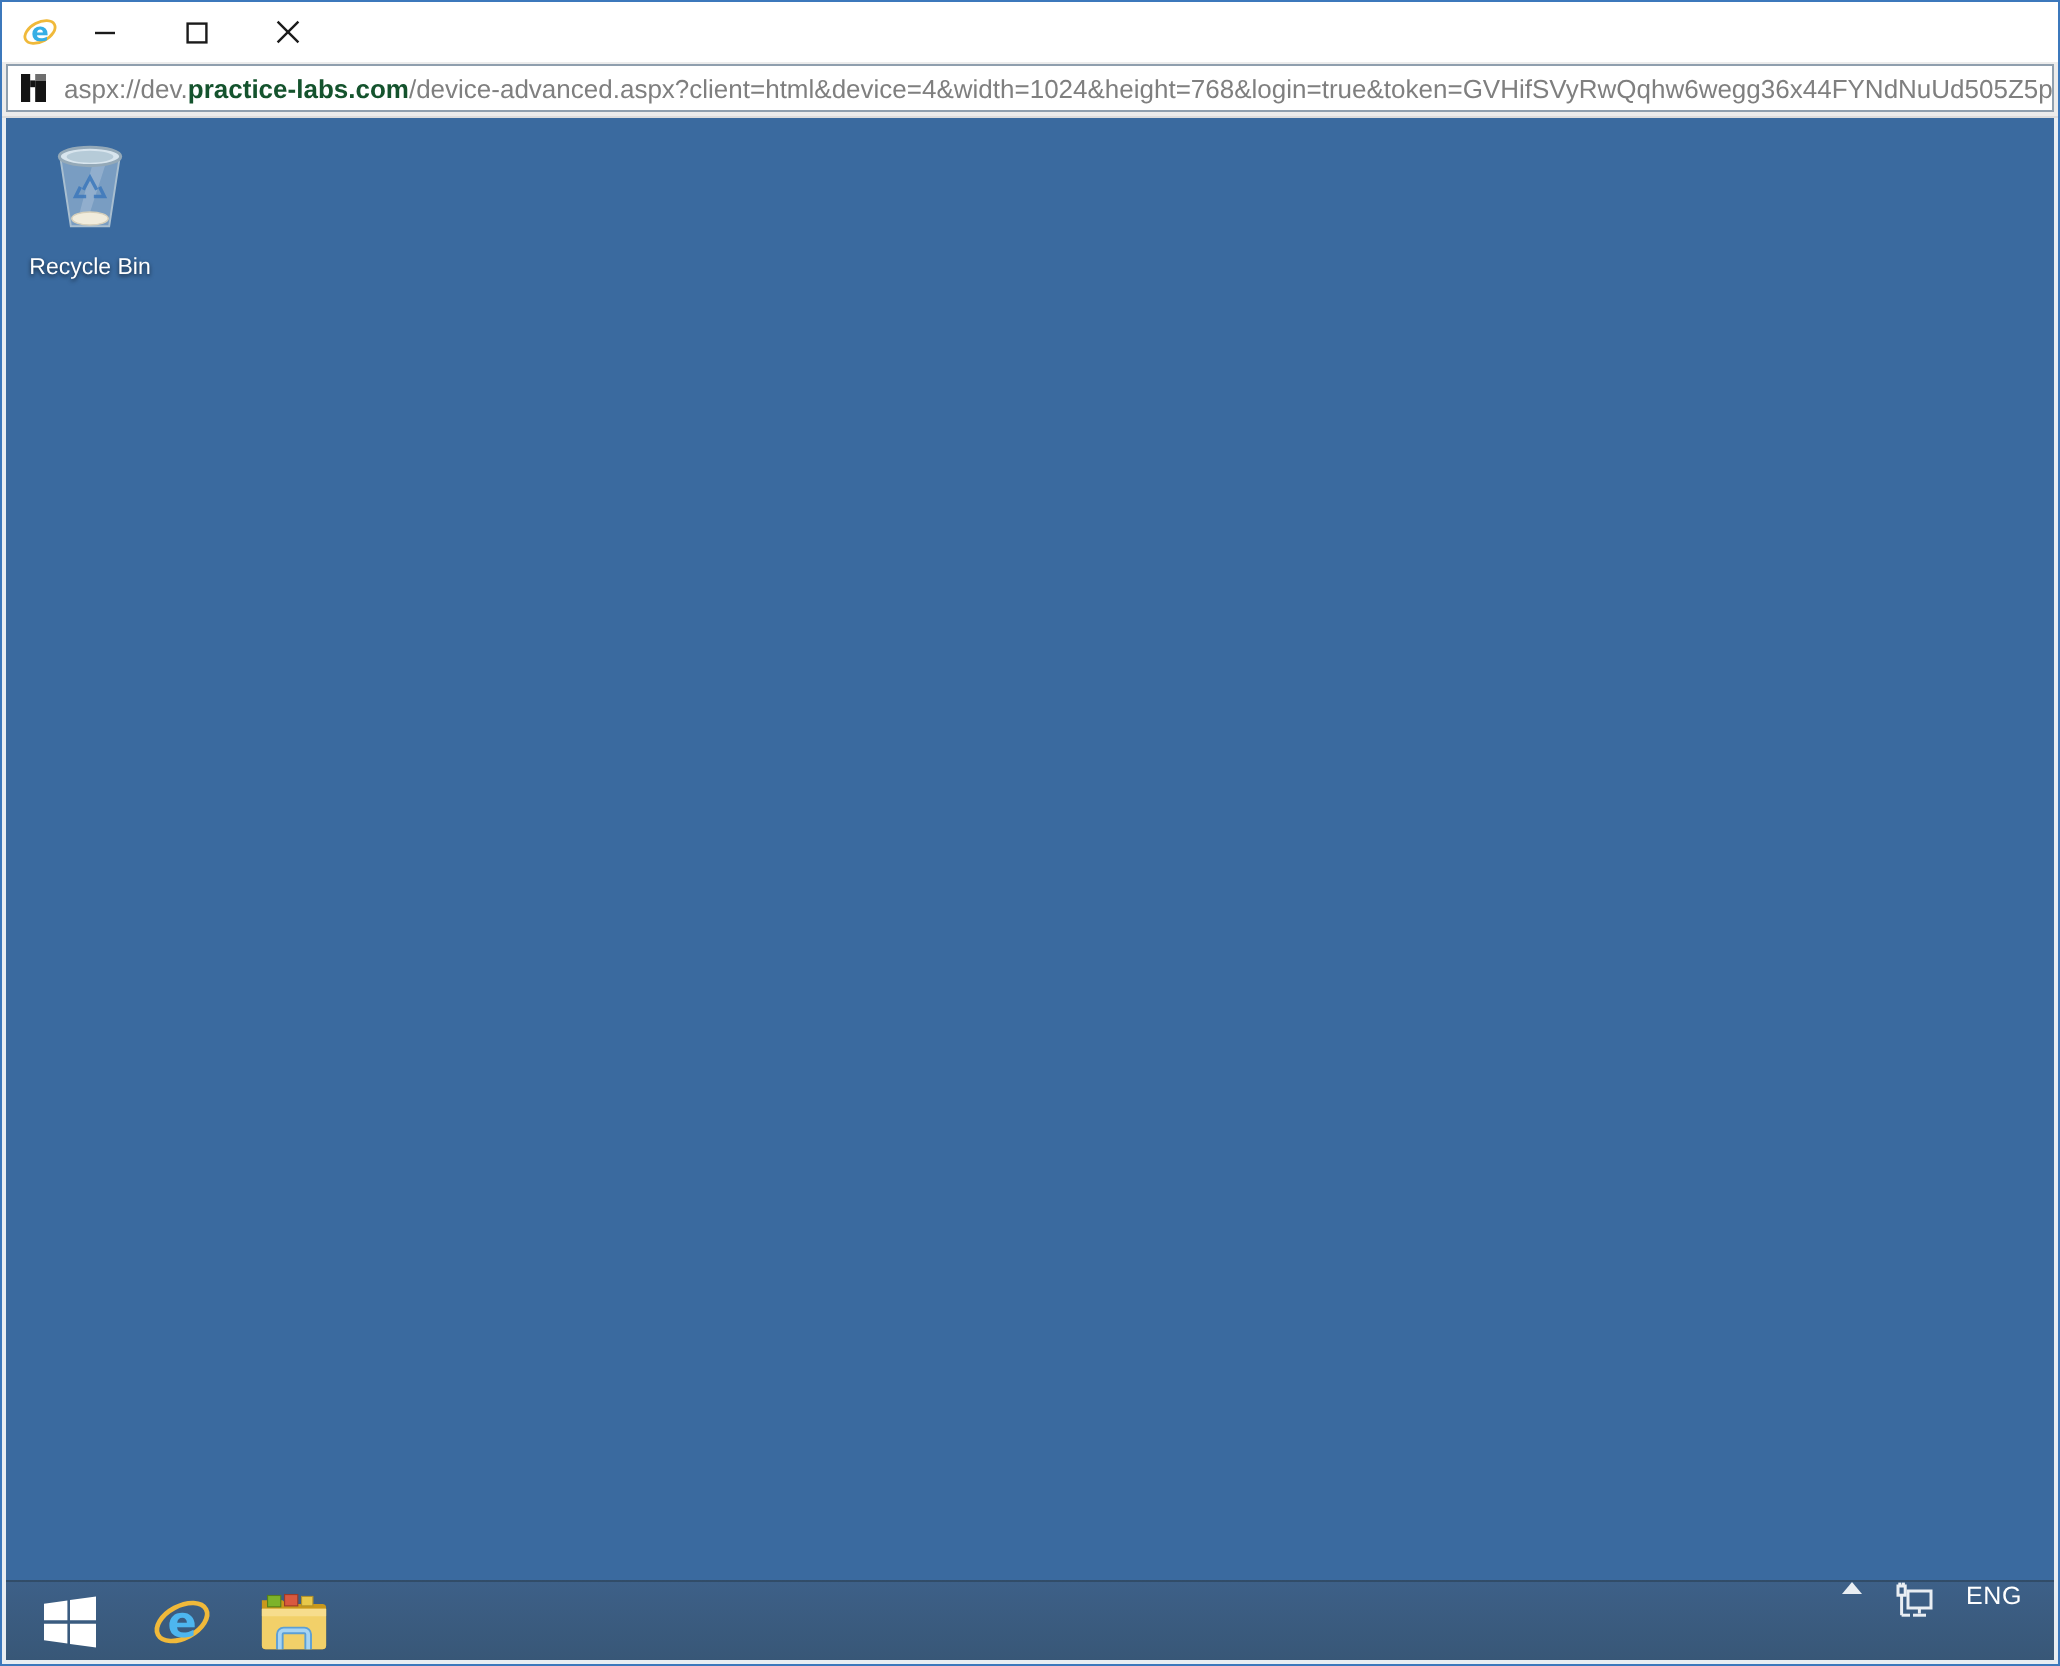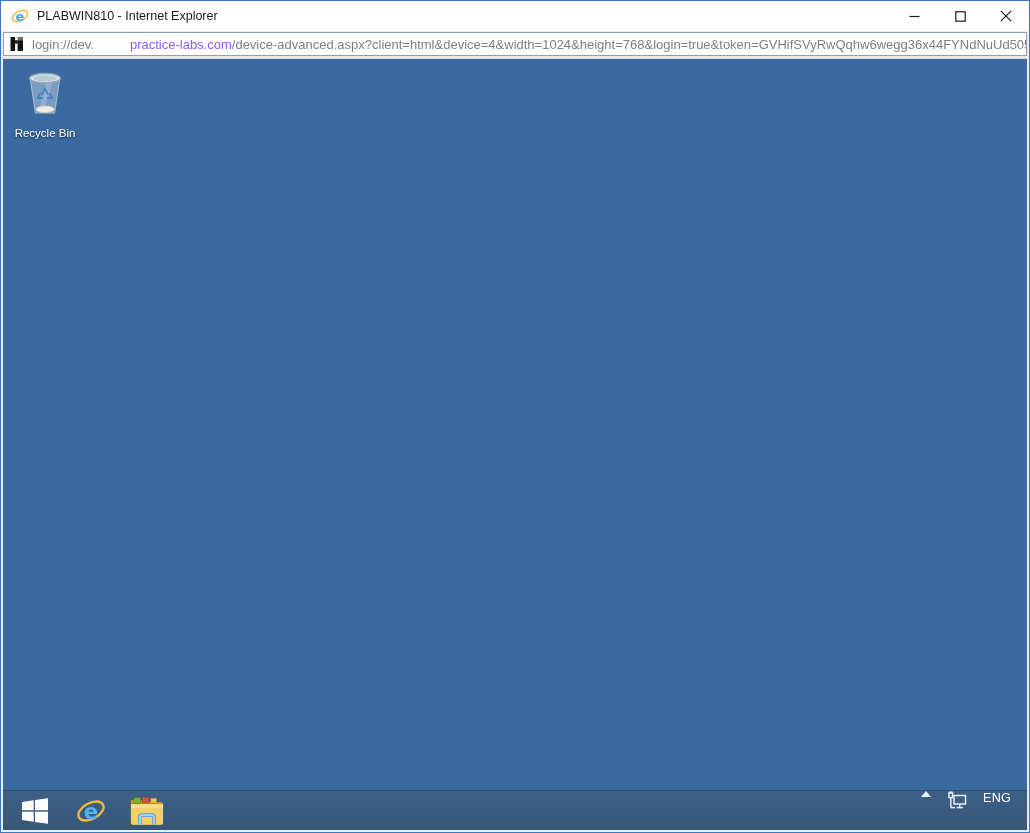--- a/index.html
+++ b/index.html
@@ -46,21 +46,21 @@
     border:1px solid #8f9fae;
     display:flex; align-items:center;
     padding-left:6px; overflow:hidden;
   }
   .favicon { width:14px; height:14px; flex:0 0 14px; display:flex; }
   .url {
     margin-left:8px;
     font-size:13px; color:#7f7f7f;
     white-space:nowrap; overflow:hidden;
   }
-  .url .u-domain { color:#8b5cf6; font-weight:normal;margin-left:36px; }
+  .url .u-domain { color:#14532d; font-weight:bold; }
   
   .viewport {
     flex:1;
     border:2px solid #e8edf2; border-top:none;
     position:relative; overflow:hidden;
     background:#3a6a9f;
   }
   .desktop { position:absolute; inset:0; background:#3a6a9f; }
   .desktop-icon {
     position:absolute; top:6px; left:5px; width:74px;
@@ -107,21 +107,20 @@
 
   <div class="titlebar">
     <span class="titlebar-icon">
       <svg viewBox="0 0 64 64" width="18" height="18">
         <g transform="rotate(-28 32 32)">
           <ellipse cx="32" cy="32" rx="29" ry="17" fill="none" stroke="#f0b93a" stroke-width="5"></ellipse>
         </g>
         <text x="32" y="48" text-anchor="middle" font-family="DejaVu Sans, sans-serif" font-size="46" font-weight="bold" fill="#35aee5">e</text>
       </svg>
     </span>
-    <span class="title-text">PLABWIN810 - Internet Explorer</span>
     <div class="win-controls">
       <button class="win-btn">
         <svg width="11" height="11" viewBox="0 0 11 11">
             <line x1="0.5" y1="5.5" x2="10.5" y2="5.5" stroke="#1b1b1b" stroke-width="1.2"></line>
           </svg>
       </button>
       <button class="win-btn">
         <svg width="11" height="11" viewBox="0 0 11 11">
             <rect x="0.8" y="0.8" width="9.4" height="9.4" fill="none" stroke="#1b1b1b" stroke-width="1.2"></rect>
           </svg>
@@ -138,21 +137,21 @@
   <div class="addressrow">
     <div class="address-field">
       <span class="favicon">
         <svg viewBox="0 0 14 14" width="14" height="14">
           <rect x="0.5" y="0" width="4.6" height="14" fill="#141414"></rect>
           <rect x="7.6" y="3.2" width="5.4" height="10.8" fill="#141414"></rect>
           <rect x="7.6" y="0" width="5.4" height="3" fill="#6e6e6e"></rect>
           <rect x="5.1" y="3.2" width="2.5" height="3.4" fill="#141414"></rect>
         </svg>
       </span>
-      <span class="url"><span class="u-gray">login://dev.</span><span class="u-domain">practice-labs.com</span><span class="u-gray">/device-advanced.aspx?client=html&amp;device=4&amp;width=1024&amp;height=768&amp;login=true&amp;token=GVHifSVyRwQqhw6wegg36x44FYNdNuUd505Z5pjH2h9lteOz0PYC</span></span>
+      <span class="url"><span class="u-gray">aspx://dev.</span><span class="u-domain">practice-labs.com</span><span class="u-gray">/device-advanced.aspx?client=html&amp;device=4&amp;width=1024&amp;height=768&amp;login=true&amp;token=GVHifSVyRwQqhw6wegg36x44FYNdNuUd505Z5pjH2h9lteOz0PYC</span></span>
     </div>
   </div>
 
   <div class="viewport">
     <div class="desktop">
 
       <div class="desktop-icon">
         <span>
           <svg viewBox="0 0 48 56" width="46" height="54">
 

